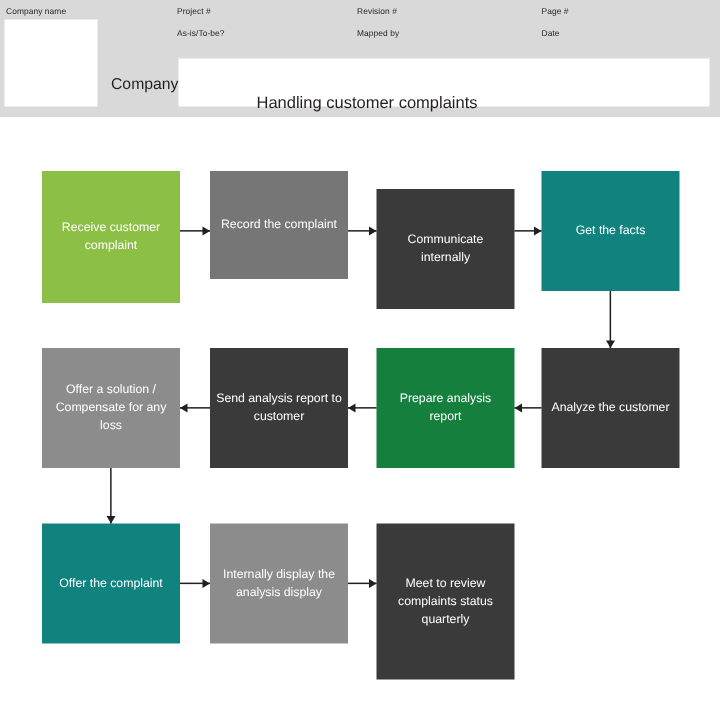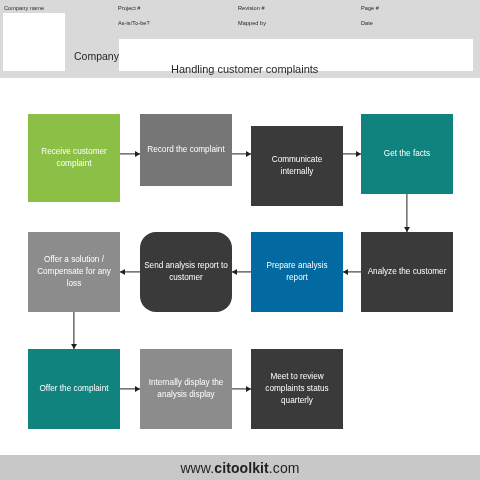--- a/index.html
+++ b/index.html
@@ -213,36 +213,36 @@
       </div>
       <div class="node" style="left: 251px; top: 114px; width: 92px; height: 80px; background: rgb(58, 58, 58); margin-top: 12px;">
         <span>Communicate internally</span>
       </div>
       <div class="node" style="left: 361px; top: 114px; width: 92px; height: 80px; background: rgb(16, 131, 127);">
         <span>Get the facts</span>
       </div>
       <div class="node" style="left: 361px; top: 232px; width: 92px; height: 80px; background: rgb(58, 58, 58);">
         <span>Analyze the customer</span>
       </div>
-      <div class="node" style="left: 251px; top: 232px; width: 92px; height: 80px; background: #0369a1;">
+      <div class="node" style="left: 251px; top: 232px; width: 92px; height: 80px; background: #15803d;">
         <span>Prepare analysis report</span>
       </div>
-      <div class="node" style="left: 140px; top: 232px; width: 92px; height: 80px; background: rgb(58, 58, 58); border-radius: 16px;">
+      <div class="node" style="left: 140px; top: 232px; width: 92px; height: 80px; background: rgb(58, 58, 58);">
         <span>Send analysis report to customer</span>
       </div>
       <div class="node" style="left: 28px; top: 232px; width: 92px; height: 80px; background: rgb(140, 140, 140); align-items: center;">
         <span>Offer a solution / Compensate for any loss</span>
       </div>
       <div class="node" style="left: 28px; top: 349px; width: 92px; height: 80px; background: rgb(16, 131, 127);">
         <span>Offer the complaint</span>
       </div>
       <div class="node" style="left: 140px; top: 349px; width: 92px; height: 80px; background: rgb(140, 140, 140);">
         <span>Internally display the analysis display</span>
       </div>
-      <div class="node" style="left: 251px; top: 349px; width: 92px; height: 80px; background: rgb(58, 58, 58);">
+      <div class="node" style="left: 251px; top: 349px; width: 92px; height: 104px; background: rgb(58, 58, 58);">
         <span>Meet to review complaints status quarterly</span>
       </div>
       <div class="arrow-h" style="left: 120px; top: 150px; width: 20px; height: 8px;">
         <div class="shaft" style="width: 100%; background: rgb(35, 31, 32);"></div>
         <div class="headR"></div>
       </div>
       <div class="arrow-h" style="left: 232px; top: 150px; width: 19px; height: 8px;">
         <div class="shaft" style="width: 100%; background: rgb(35, 31, 32);"></div>
         <div class="headR"></div>
       </div>
@@ -273,17 +273,14 @@
       <div class="arrow-h" style="left: 120px; top: 385px; width: 20px; height: 8px;">
         <div class="shaft" style="width: 100%; background: rgb(35, 31, 32);"></div>
         <div class="headR"></div>
       </div>
       <div class="arrow-h" style="left: 232px; top: 385px; width: 19px; height: 8px;">
         <div class="shaft" style="width: 100%; background: rgb(35, 31, 32);"></div>
         <div class="headR"></div>
       </div>
     </div>
 
-  <div class="footer-bar">
-    <div class="footer-text"><span>www.</span><b>citoolkit</b><span>.com</span></div>
-  </div>
 
 </div>
 
 </body></html>

